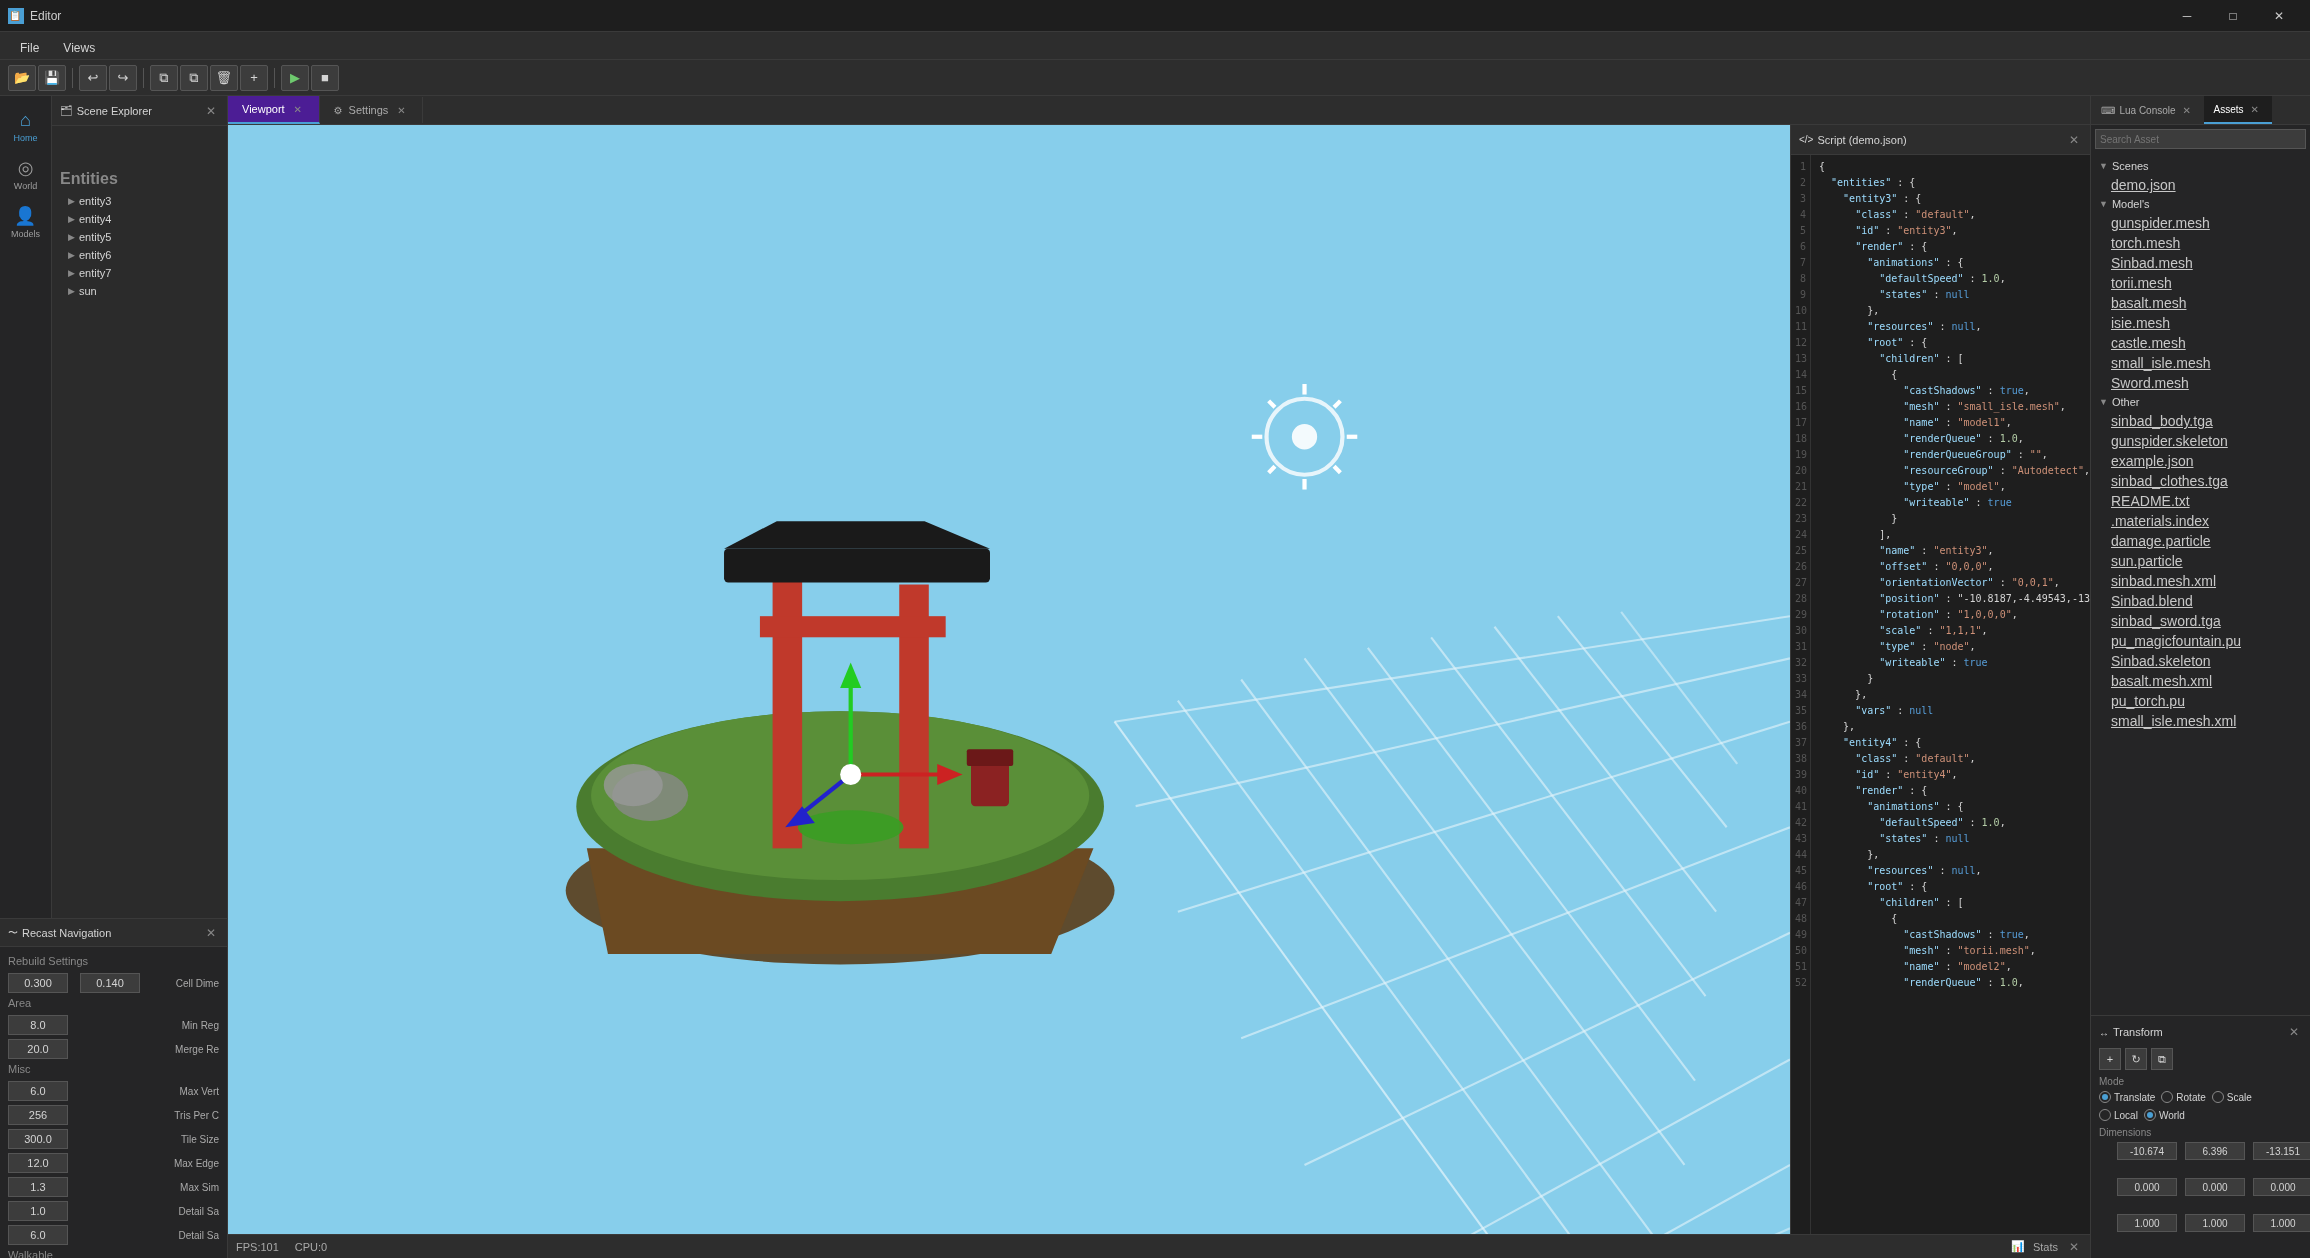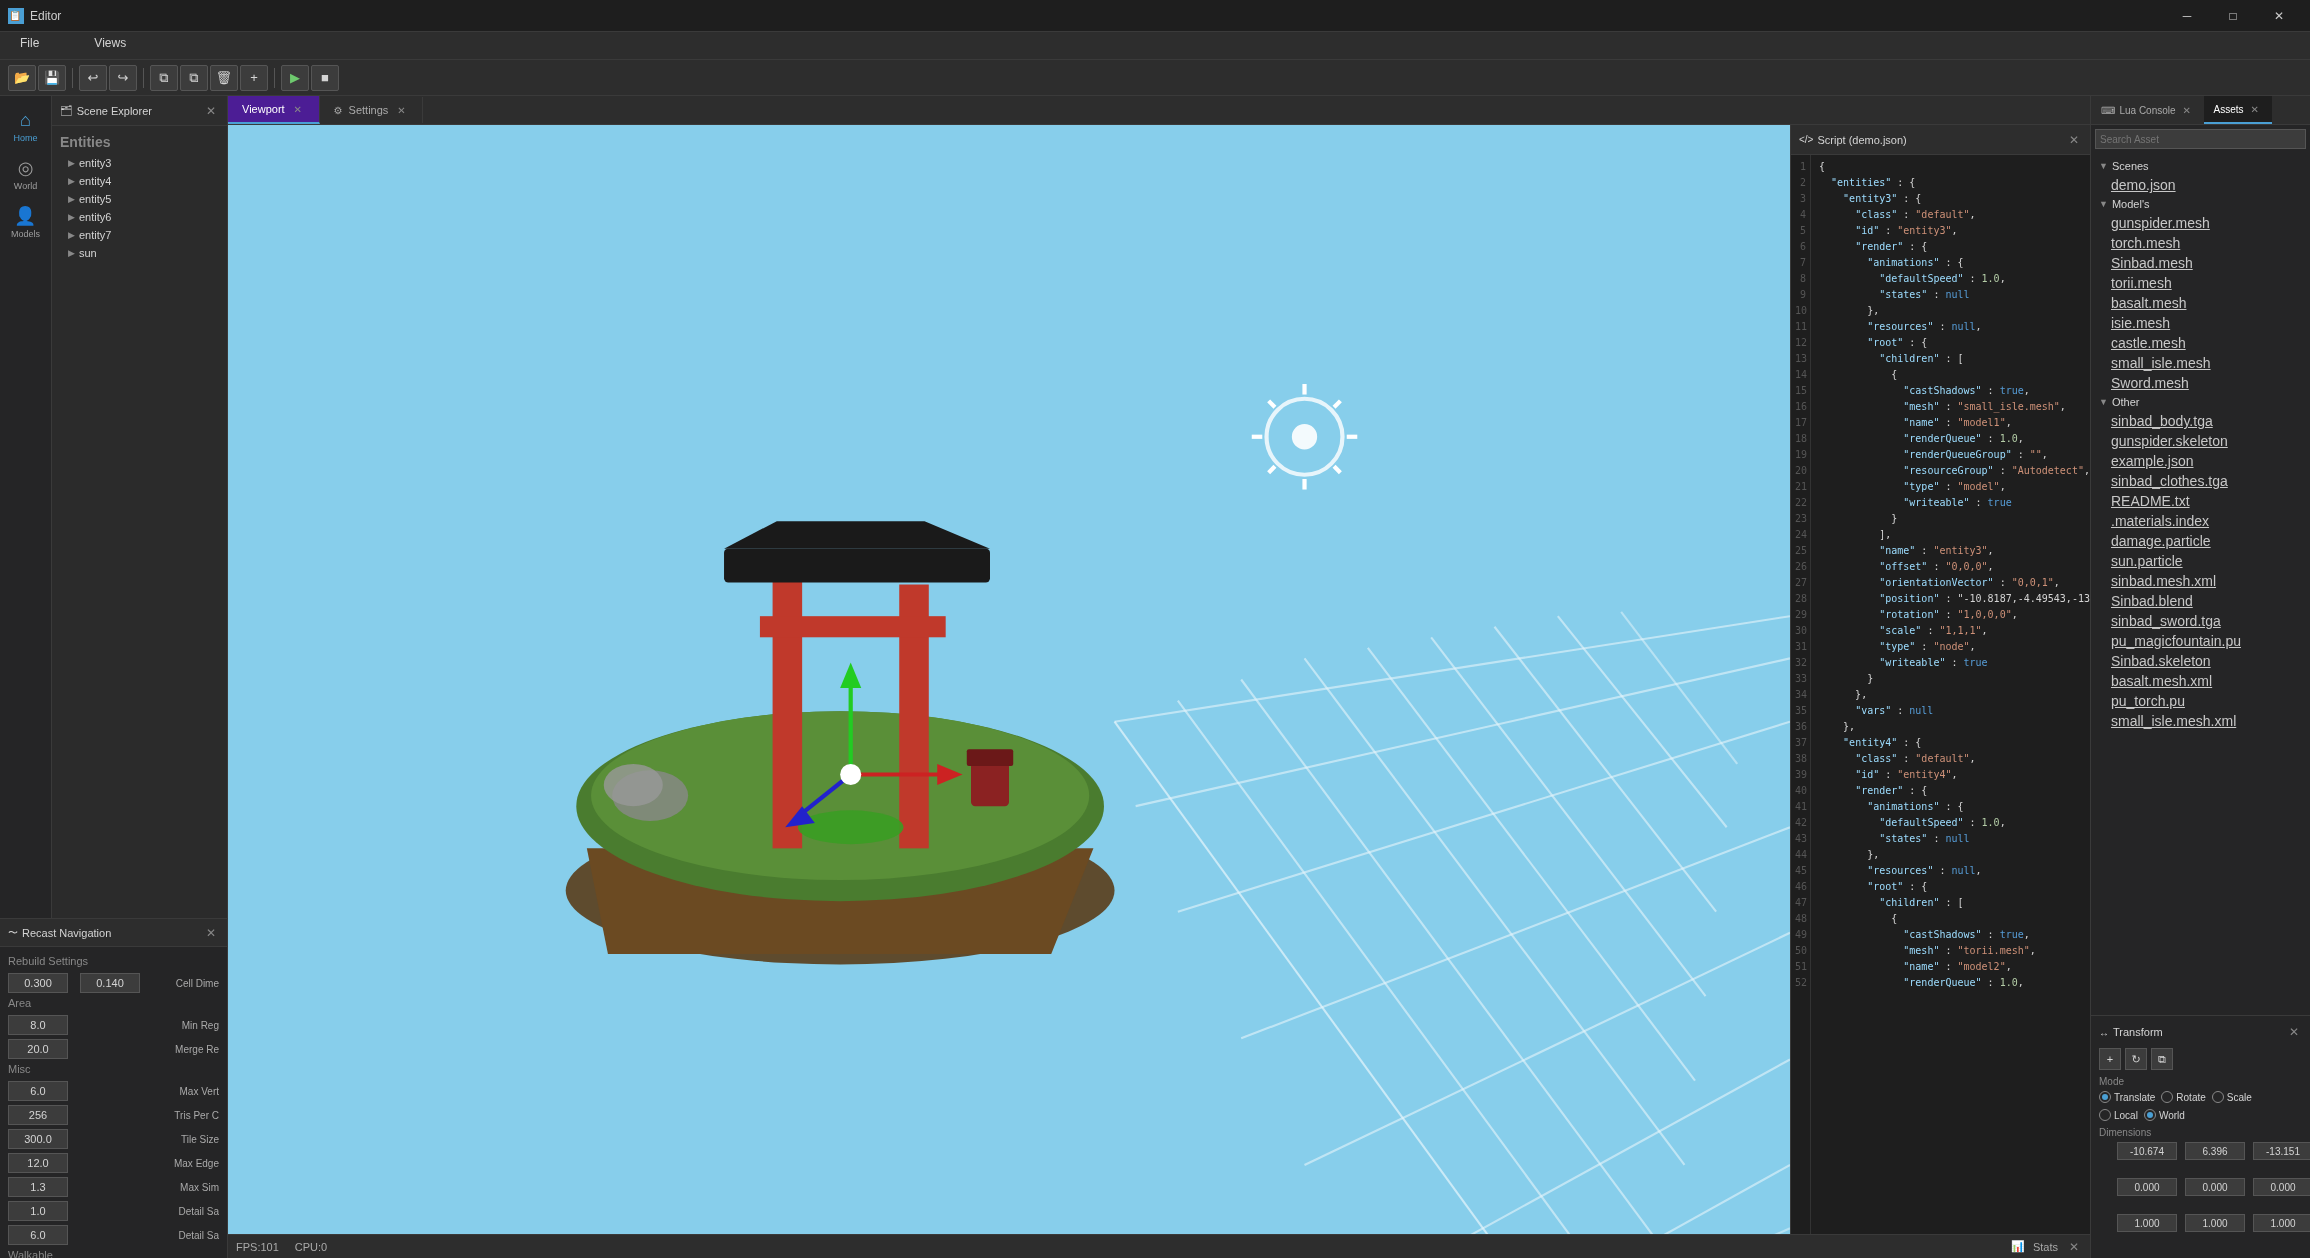--- a/index.html
+++ b/index.html
@@ -46,24 +46,23 @@
       cursor: pointer;
       display: flex; align-items: center; justify-content: center;
       font-size: 12px;
     }
 
     
     .menu-bar {
       height: 28px;
       background: #2d2d2d;
       display: flex;
-      align-items: flex-start;
+      align-items: flex-end;
       padding: 0 8px;
       border-bottom: 1px solid #3a3a3a;
-      gap: 31px;
     }
     .menu-item {
       padding: 4px 12px;
       color: #d4d4d4;
       cursor: pointer;
       border-radius: 2px;
     }
 
     
     .toolbar {
@@ -153,23 +152,24 @@
     }
 
     .panel-content {
       flex: 1;
       overflow-y: auto;
       padding: 4px 0;
     }
 
     .entities-label {
       padding: 4px 8px;
-      font-size: 14px;
+      font-size: 16px;
       color: #888;
       font-weight: bold;
+      margin-top: 36px;
     }
 
     .tree-item {
       display: flex;
       align-items: center;
       padding: 3px 8px 3px 16px;
       cursor: pointer;
       color: #d4d4d4;
       font-size: 11px;
     }

